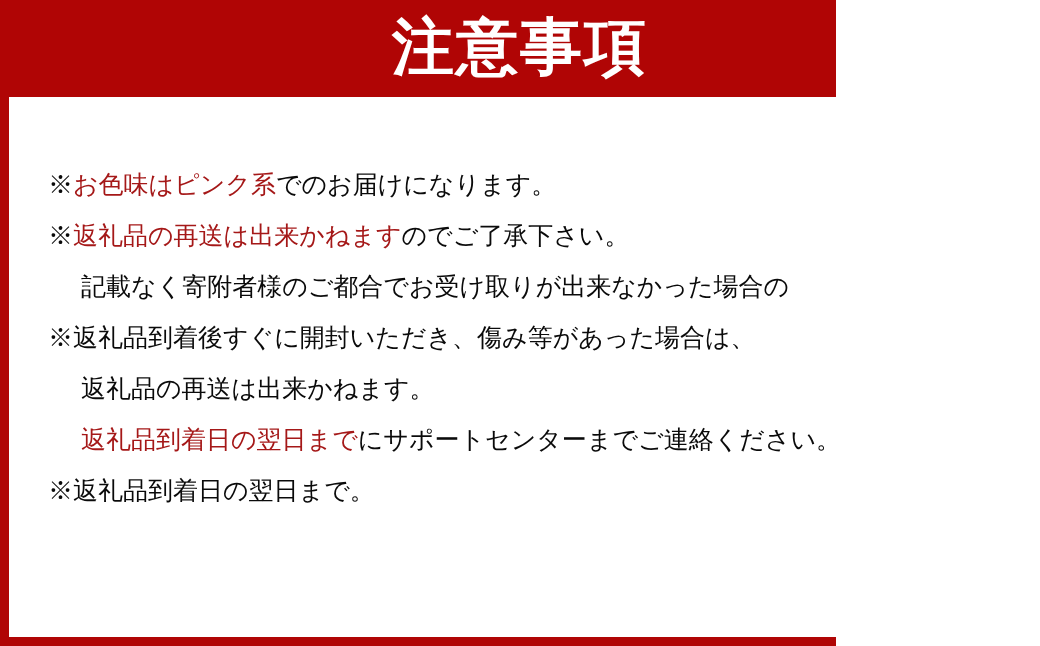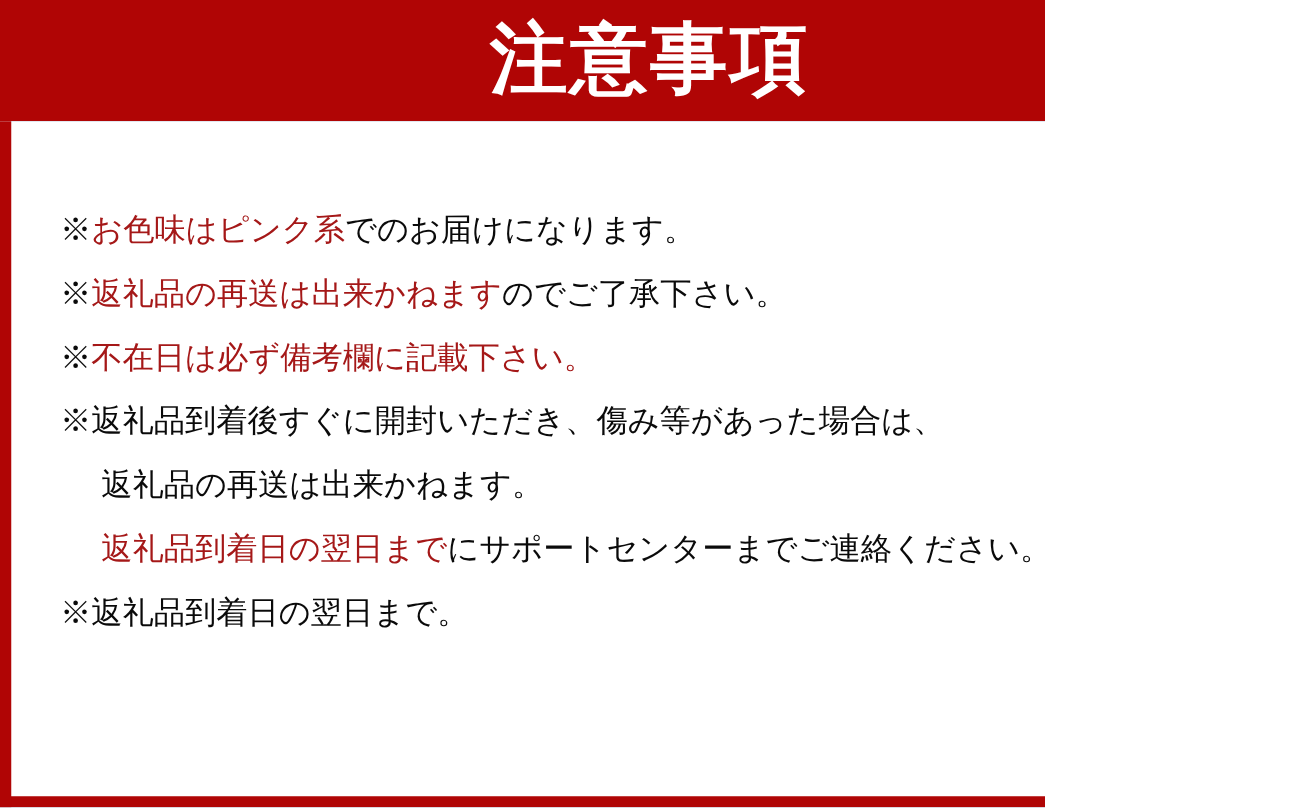--- a/index.html
+++ b/index.html
@@ -4,21 +4,21 @@
 <style>
   html, body {
     margin: 0;
     padding: 0;
     background: #ffffff;
   }
   #stage {
     position: relative;
     width: 836px;
     height: 646px;
-    background: #7dd3fc;
+    background: #0f766e;
     overflow: hidden;
     font-family: "DejaVu Serif", "Liberation Serif", serif;
   }
 
   
   .banner {
     position: absolute;
     left: 0;
     top: 0;
     width: 1040px;
@@ -96,24 +96,24 @@
     <div class="notice-list">
 
       <div class="notice-line">
         <span class="seg-mark">※</span><span class="seg-red">お色味はピンク系</span><span class="seg-black">でのお届けになります。</span>
       </div>
 
       <div class="notice-line">
         <span class="seg-mark">※</span><span class="seg-red">返礼品の再送は出来かねます</span><span class="seg-black">のでご了承下さい。</span>
       </div>
 
-      <div class="notice-line">
-        <span class="seg-mark">※</span><span class="seg-red">不在日は必ず備考欄に記載下さい。</span>
+
+      <div class="notice-line indent">
+        <span class="seg-black">記載なく寄附者様のご都合でお受け取りが出来なかった場合の</span>
       </div>
-
 
       <div class="notice-line">
         <span class="seg-mark">※</span><span class="seg-black">返礼品到着後すぐに開封いただき、傷み等があった場合は、</span>
       </div>
 
       <div class="notice-line indent">
         <span class="seg-black">返礼品の再送は出来かねます。</span>
       </div>
 
       <div class="notice-line indent">

